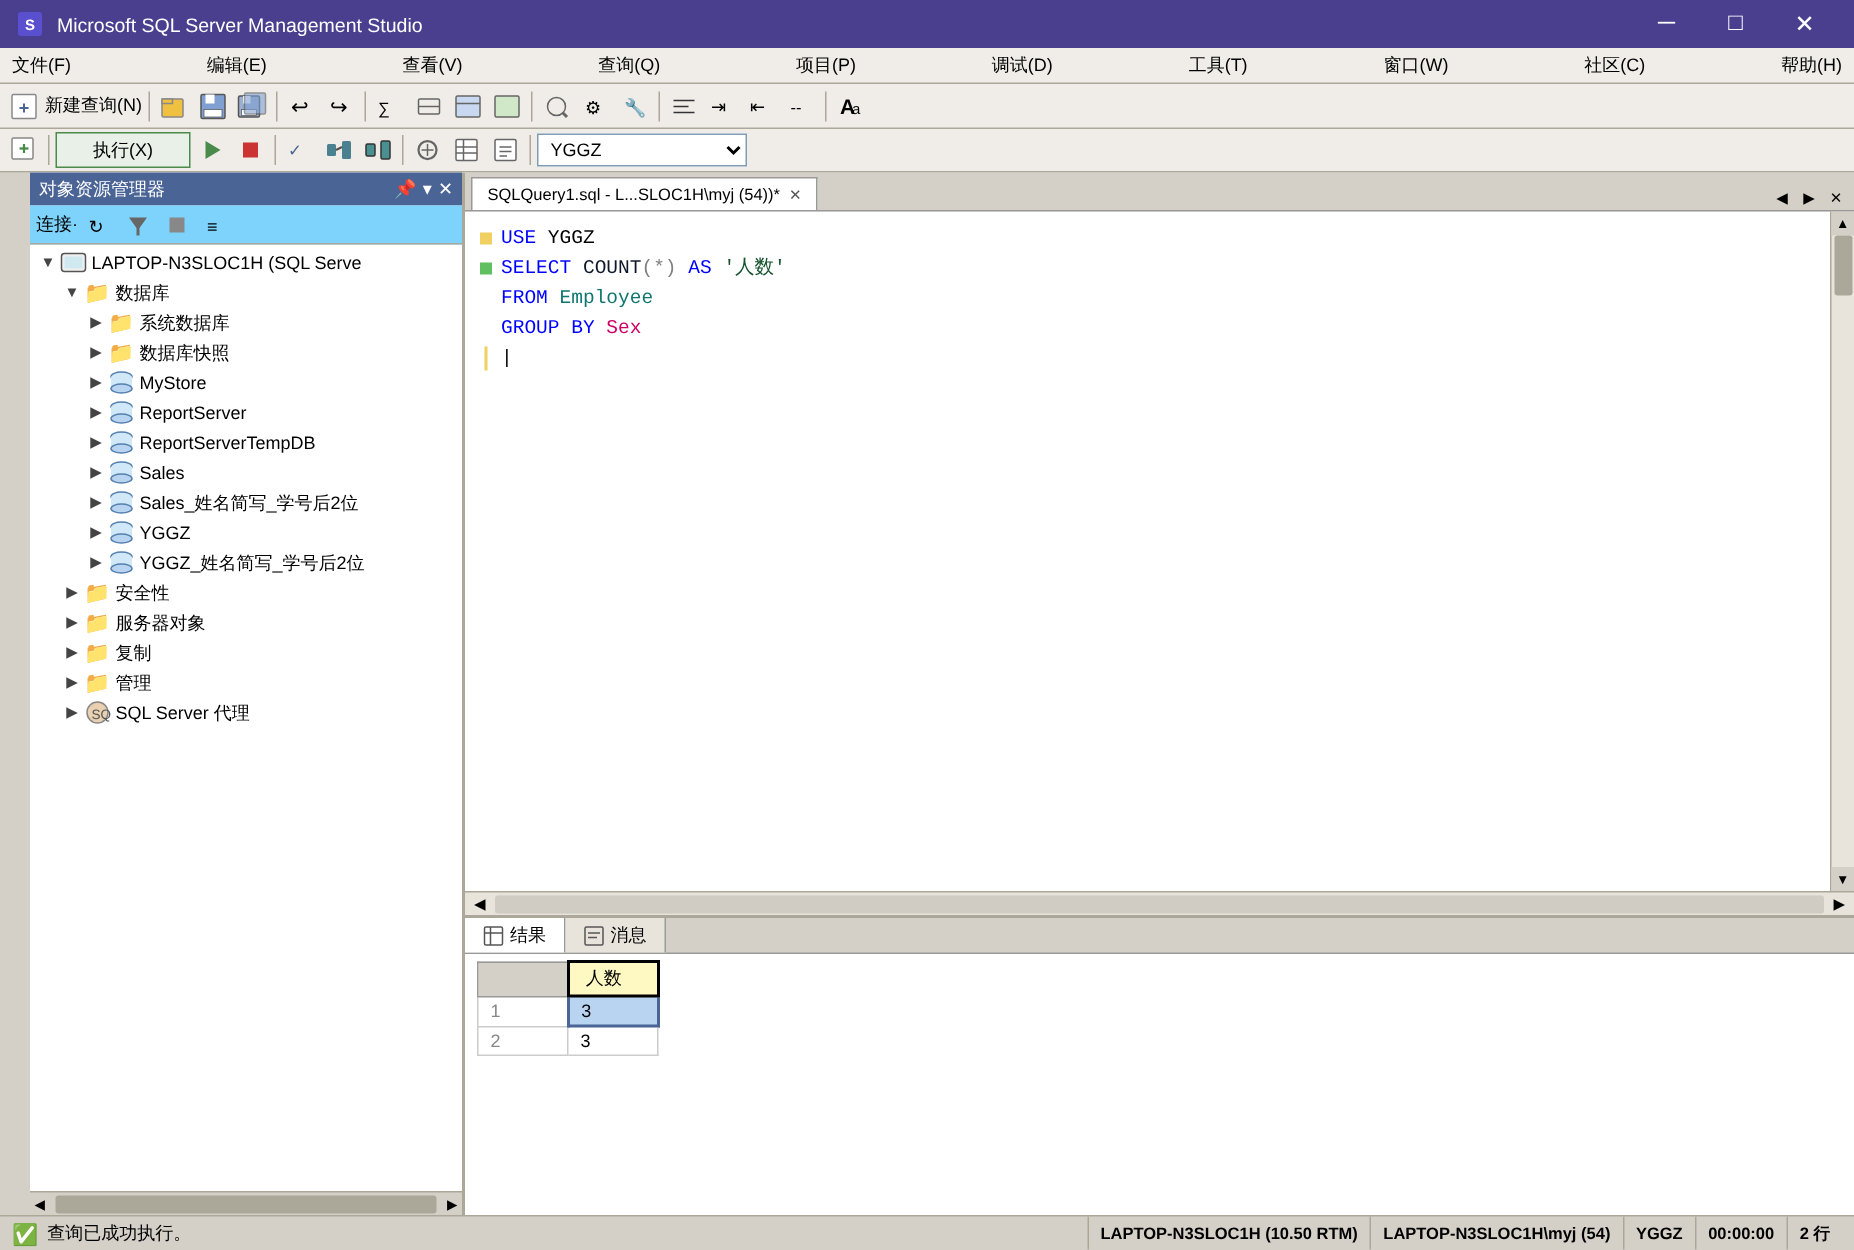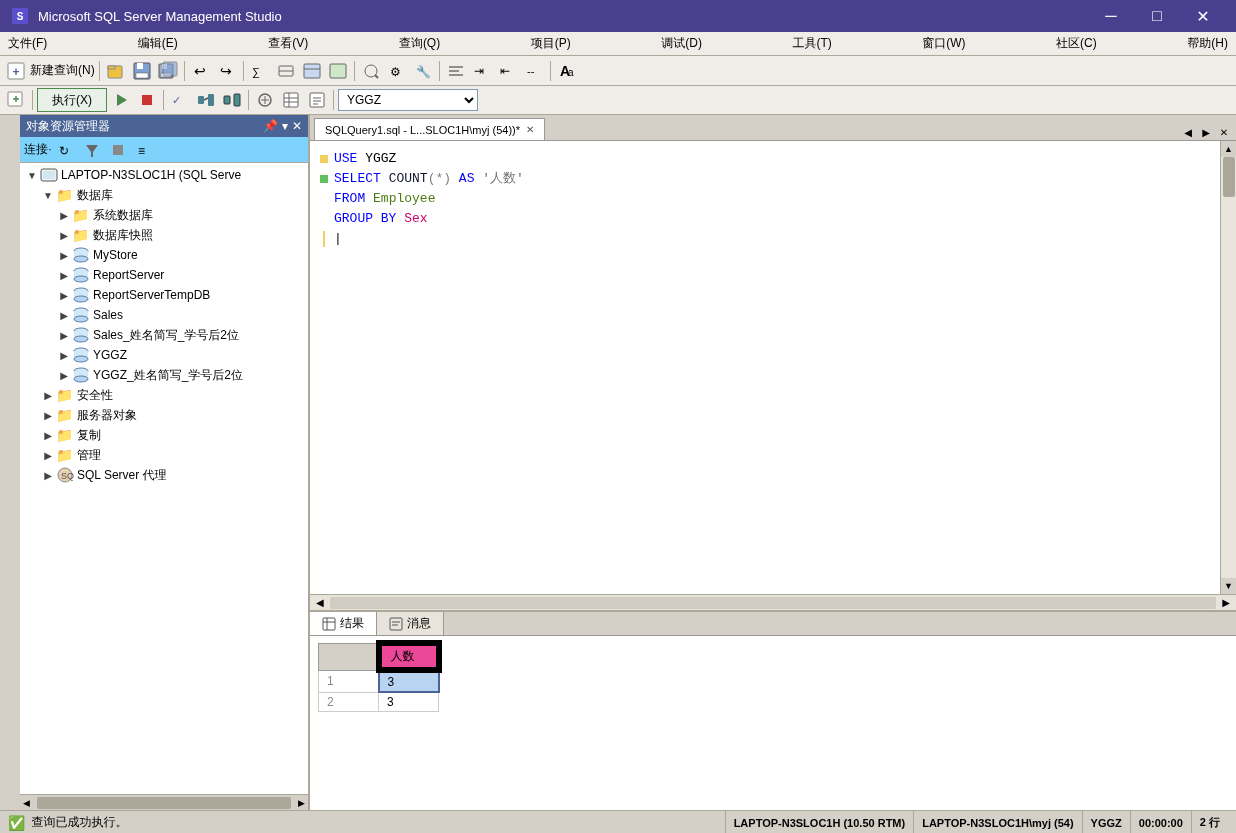--- a/index.html
+++ b/index.html
@@ -250,22 +250,22 @@
     .results-grid {
       flex: 1;
       overflow: auto;
       font-size: 12px;
     }
     .grid-table {
       border-collapse: collapse;
       margin: 4px 8px;
     }
     .grid-table th {
-      background: #ec4899;
-      border: 6px solid #000000;
+      background: #fef9c3;
+      border: 2px solid #000000;
       padding: 2px 20px 2px 8px;
       font-weight: normal;
       text-align: center;
       font-size: 12px;
     }
     .grid-table td {
       border: 1px solid #ccc;
       padding: 2px 8px;
       text-align: left;
       min-width: 60px;
@@ -513,21 +513,21 @@
 
 <div class="toolbar2">
   <div class="toolbar-btn">
     <svg width="20" height="20">
       <rect x="2" y="2" width="14" height="14" rx="1" fill="white" stroke="#888"></rect>
       <line x1="7" y1="9" x2="13" y2="9" stroke="#4a8a4a" stroke-width="1.5"></line>
       <line x1="10" y1="6" x2="10" y2="12" stroke="#4a8a4a" stroke-width="1.5"></line>
     </svg>
   </div>
   <div class="toolbar-sep"></div>
-  <div class="toolbar-btn execute-btn" style="width:auto;padding:0 14px;background:#e8f0e8;border:1px solid #4a8a4a;">
+  <div class="toolbar-btn execute-btn" style="width:auto;padding:0 24px;background:#e8f0e8;border:1px solid #4a8a4a;">
     <span style="color:#000;font-size:12px;">执行(X)</span>
   </div>
   <div class="toolbar-btn">
     <svg width="16" height="16" viewBox="0 0 16 16">
         <polygon points="4,2 14,8 4,14" fill="#4a8a4a"></polygon>
       </svg>
   </div>
   <div class="toolbar-btn">
     <svg width="16" height="16" viewBox="0 0 16 16">
         <rect x="3" y="3" width="10" height="10" fill="#cc3333"></rect>
@@ -816,26 +816,26 @@
             </div>
 
             <div style="flex:1;padding-left:4px;">
               <div class="sql-line">
                 <span class="sql-content">
                   <span class="kw-blue">USE</span> <span style="color:#000;">YGGZ</span>
                 </span>
               </div>
               <div class="sql-line">
                 <span class="sql-content">
-                  <span class="kw-blue">SELECT</span> <span style="color:#0f172a;">COUNT</span><span style="color:#808080;">(*)</span> <span class="kw-blue">AS</span> <span style="color:#737373;">'人数'</span>
+                  <span class="kw-blue">SELECT</span> <span style="color:#0f172a;">COUNT</span><span style="color:#808080;">(*)</span> <span class="kw-blue">AS</span> <span style="color:#14532d;">'人数'</span>
                 </span>
               </div>
               <div class="sql-line">
                 <span class="sql-content">
-                  <span class="kw-blue">FROM</span> <span style="color:#4d7c0f;">Employee</span>
+                  <span class="kw-blue">FROM</span> <span style="color:#0f766e;">Employee</span>
                 </span>
               </div>
               <div class="sql-line">
                 <span class="sql-content">
                   <span class="kw-blue">GROUP BY</span> <span style="color:#cc0066;">Sex</span>
                 </span>
               </div>
               <div class="sql-line">
                 <span class="sql-content cursor-line" style="display:inline-block;"></span>
               </div>

